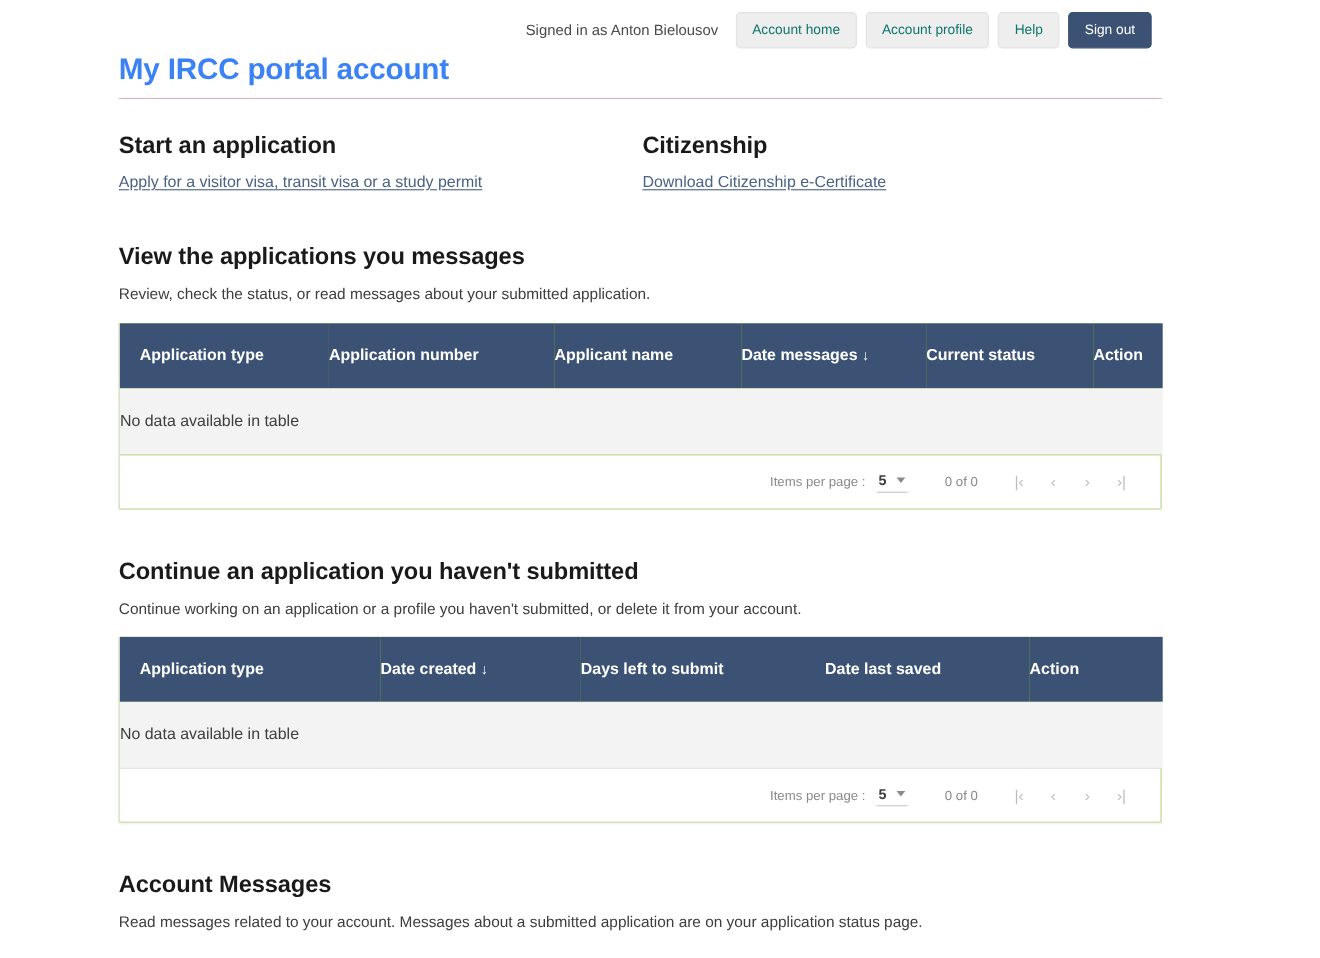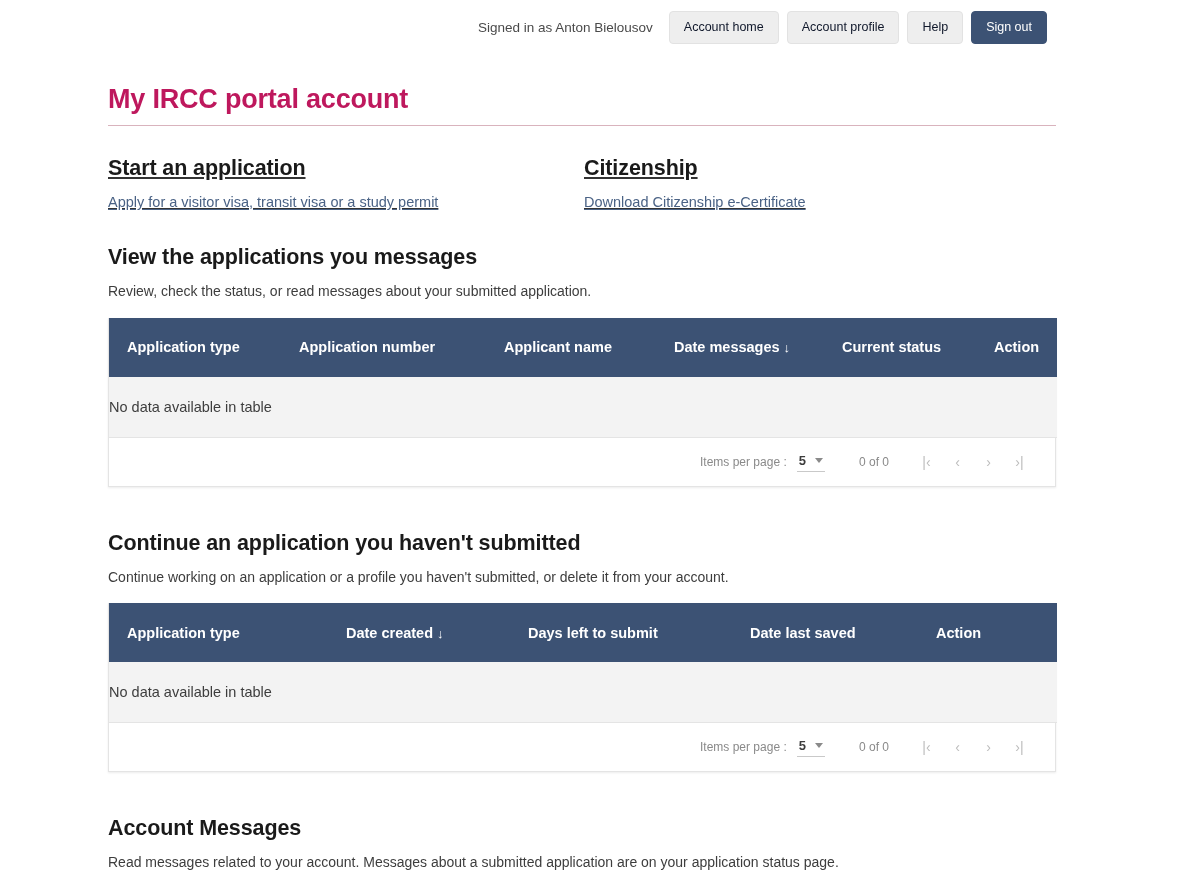--- a/index.html
+++ b/index.html
@@ -43,44 +43,44 @@
     white-space: nowrap;
   }
   .btn {
     font-family: "Liberation Sans", sans-serif;
     font-size: 12.5px;
     line-height: 1;
     padding: 9px 14px;
     border-radius: 4px;
     border: 1px solid #e2e2e2;
     background: #eeeeee;
-    color: #0f172a;
+    color: #0f766e;
     cursor: pointer;
     white-space: nowrap;
   }
   .btn-primary {
     background: #3c5274;
     border: 1px solid #3c5274;
     color: #ffffff;
   }
 
   
   .content {
     position: absolute;
     left: 108px;
     top: 0;
     width: 948px;
   }
 
   h1.page-title {
     font-size: 27px;
     font-weight: bold;
-    color: #be185d;
+    color: #3b82f6;
     margin: 0;
-    padding: 84px 0 10px 0;
+    padding: 48px 0 10px 0;
     letter-spacing: -0.2px;
   }
   .title-rule {
     height: 1px;
     background: #d9b3bd;
     width: 948px;
     margin-bottom: 30px;
   }
 
   h2.section-title {
@@ -100,22 +100,21 @@
   a.link {
     font-size: 14.5px;
     color: #4a6285;
     text-decoration: underline;
     text-underline-offset: 2px;
   }
 
   
   .two-col {
     display: flex;
-    margin-bottom: 34px;
-    text-decoration: underline;
+    margin-bottom: 46px;
   }
   .col-left { width: 476px; }
   .col-right { flex: 1; }
 
   
   .table-card {
     width: 948px;
     border: 1px solid #e4e4e4;
     border-top: none;
     background: #84cc16;

